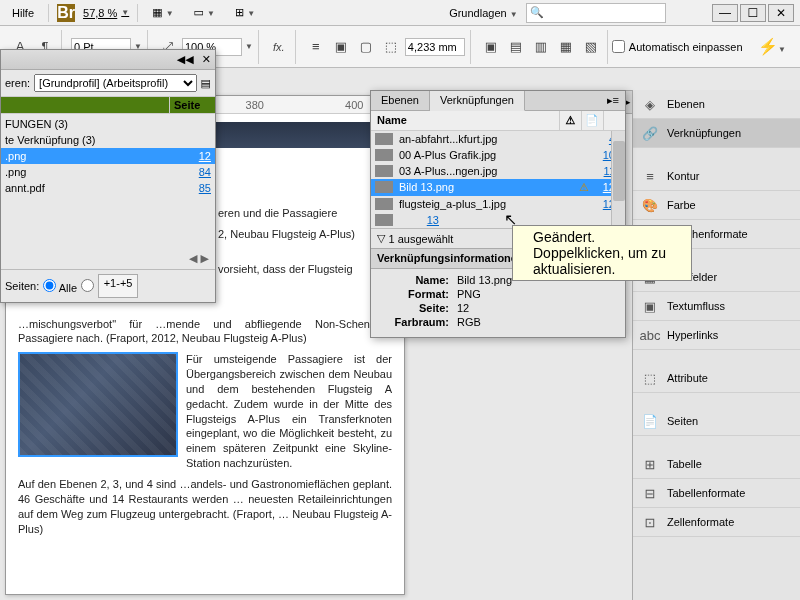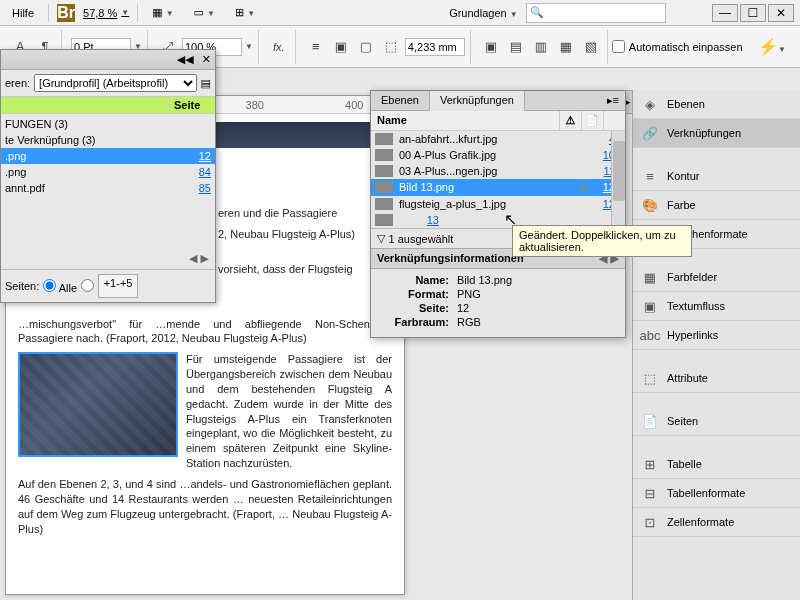--- a/index.html
+++ b/index.html
@@ -22,21 +22,21 @@
 .toolbar .tb-btn { width: 22px; height: 22px; display: flex; align-items: center; justify-content: center; border: 1px solid transparent; font-size: 13px; color: #444; }
 .toolbar input[type=text] { width: 60px; height: 18px; border: 1px solid #bbb; padding: 0 2px; font-size: 11px; }
 .toolbar .chk { display: flex; align-items: flex-end; gap: 4px; font-size: 11px; }
 .toolbar .lightning { margin-left: auto; font-size: 16px; color: #666; padding-right: 10px; }
 
 
 .left-panel { position: absolute; left: 0; top: 49px; width: 216px; background: #e8e8e8; border: 1px solid #888; box-shadow: 2px 2px 6px rgba(0,0,0,0.3); z-index: 20; }
 .left-panel .titlebar { height: 20px; background: linear-gradient(#ddd,#ccc); border-bottom: 1px solid #aaa; display: flex; justify-content: flex-end; align-items: center; padding: 0 4px; gap: 8px; font-size: 9px; }
 .left-panel .profile-row { padding: 4px; display: flex; align-items: center; gap: 4px; font-size: 11px; }
 .left-panel .profile-row select { flex: 1; height: 18px; font-size: 11px; }
-.left-panel .cols { display: flex; background: #bef264; border-top: 1px solid #ccc; border-bottom: 1px solid #ccc; font-weight: bold; font-size: 11px; }
+.left-panel .cols { display: flex; background: #4d7c0f; border-top: 1px solid #ccc; border-bottom: 1px solid #ccc; font-weight: bold; font-size: 11px; }
 .left-panel .cols div:first-child { flex: 1; padding: 2px 4px; }
 .left-panel .cols div:last-child { width: 46px; padding: 2px 4px; border-left: 1px solid #ccc; }
 .left-panel .tree { padding: 2px 0; }
 .left-panel .tree-row { display: flex; padding: 2px 4px; font-size: 11px; }
 .left-panel .tree-row.sel { background: #3399ff; color: #fff; }
 .left-panel .tree-row .name { flex: 1; overflow: hidden; text-overflow: ellipsis; white-space: nowrap; }
 .left-panel .tree-row .pg { width: 30px; text-align: right; color: #0066cc; text-decoration: underline; }
 .left-panel .tree-row.sel .pg { color: #fff; }
 .left-panel .scroll-ind { text-align: right; padding: 4px 6px; font-size: 11px; color: #666; }
 .left-panel .footer { border-top: 1px solid #bbb; padding: 4px; display: flex; align-items: center; gap: 4px; font-size: 11px; }
@@ -72,21 +72,21 @@
 .links-panel .scroll .thumb-s { position: absolute; top: 10px; width: 12px; left: 1px; height: 60px; background: #bbb; border-radius: 2px; }
 .links-panel .status { border-top: 1px solid #bbb; padding: 3px 6px; font-size: 11px; display: flex; align-items: center; }
 .links-panel .status .icons { margin-left: auto; display: flex; gap: 6px; color: #555; font-size: 12px; }
 .links-panel .info-title { background: #d4d4d4; padding: 3px 6px; border-top: 1px solid #aaa; border-bottom: 1px solid #aaa; display: flex; font-size: 11px; font-weight: bold; }
 .links-panel .info-title .nav { margin-left: auto; font-size: 11px; color: #666; }
 .links-panel .info { padding: 4px 8px 8px 8px; font-size: 11px; }
 .links-panel .info div { display: flex; padding: 1px 0; }
 .links-panel .info .k { width: 70px; text-align: right; margin-right: 8px; font-weight: bold; }
 
 
-.tooltip { position: absolute; left: 512px; top: 225px; background: #ffffe0; border: 1px solid #888; padding: 3px 6px; font-size: 11px; z-index: 50; max-width: 180px; }
+.tooltip { position: absolute; left: 512px; top: 225px; background: #ffffe0; border: 1px solid #888; padding: 3px 20px; font-size: 14px; z-index: 50; max-width: 180px; }
 .cursor { position: absolute; left: 504px; top: 210px; z-index: 51; font-size: 16px; }
 
 
 .sidebar { position: absolute; right: 0; top: 90px; bottom: 0; width: 168px; background: #e4e4e4; border-left: 1px solid #aaa; z-index: 10; }
 .sidebar .collapse { position: absolute; left: -12px; top: 0; width: 12px; height: 24px; background: #d4d4d4; border: 1px solid #aaa; display: flex; align-items: center; justify-content: center; font-size: 9px; }
 .sidebar .item { display: flex; align-items: center; padding: 6px 8px; gap: 8px; border-bottom: 1px solid #d0d0d0; font-size: 11px; }
 .sidebar .item.sel { background: #c8c8c8; }
 .sidebar .item .sicon { width: 18px; height: 16px; display: flex; align-items: center; justify-content: center; font-size: 13px; color: #555; }
 .sidebar .spacer { height: 14px; }
 

